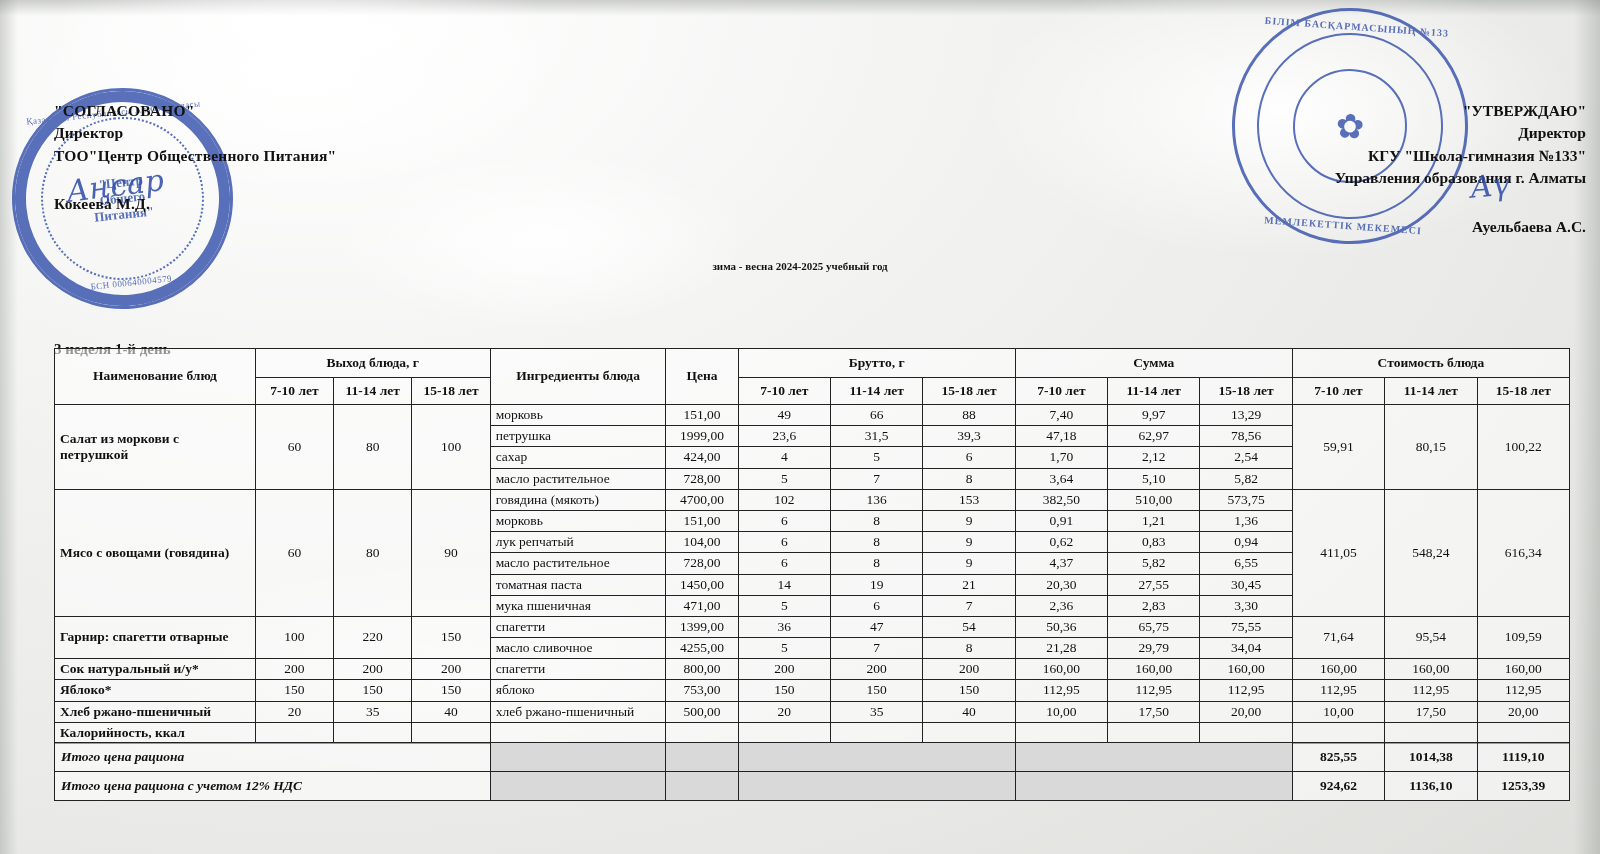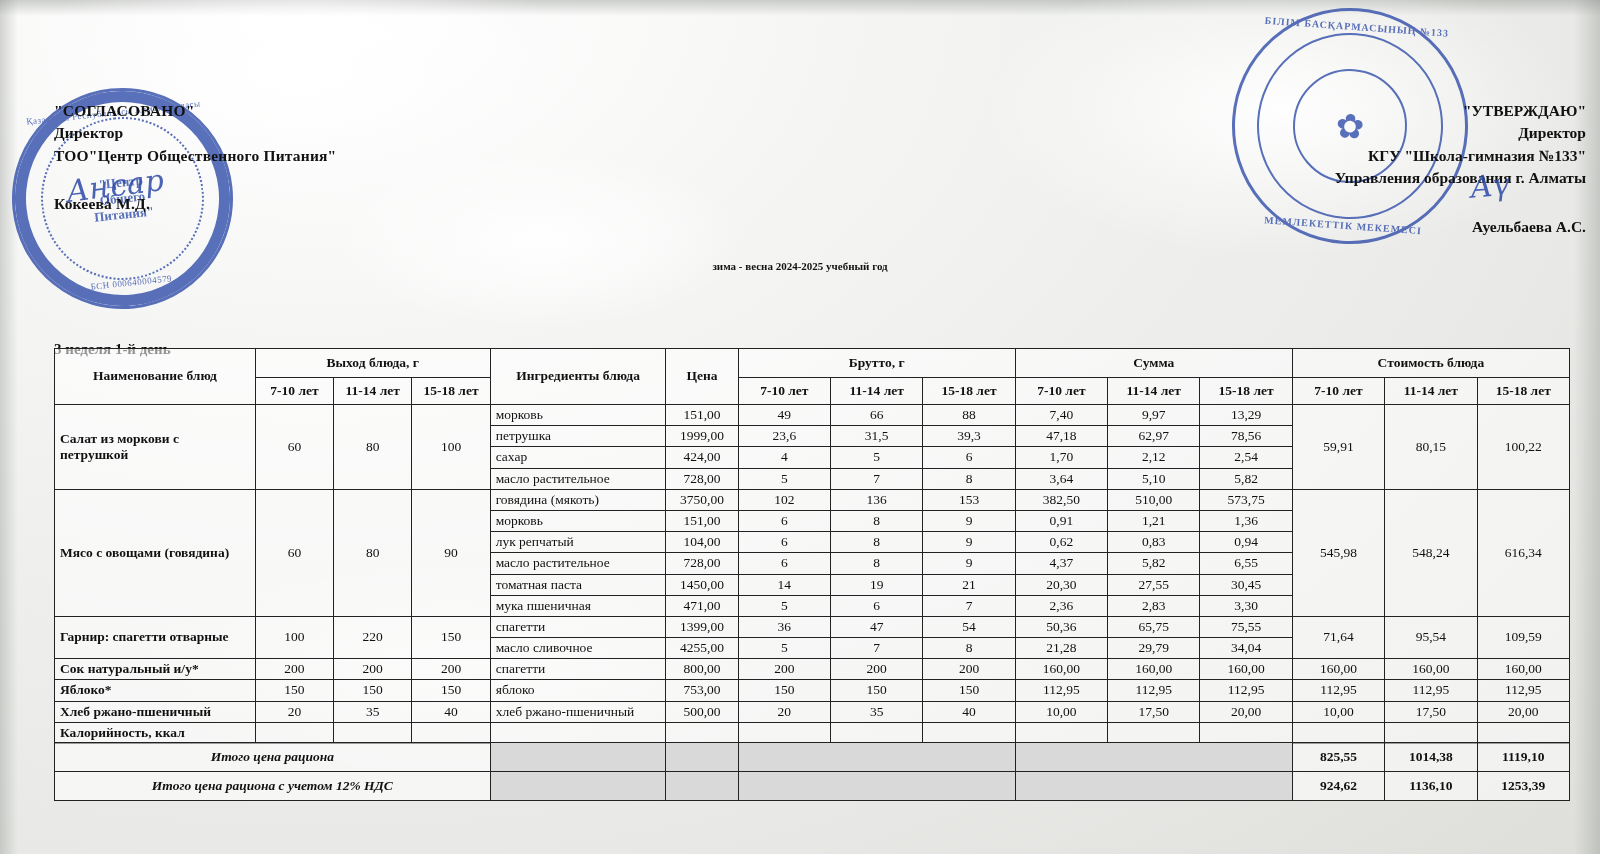--- a/index.html
+++ b/index.html
@@ -222,21 +222,21 @@
     background: rgba(255,255,255,0.55);
   }
   table.totals td {
     border: 1px solid #222;
     padding: 3px 6px;
     height: 22px;
   }
   td.tot-label {
     font-weight: bold;
     font-style: italic;
-    text-align: center;
+    text-align: left;
   }
   td.tot-val {
     text-align: center;
     font-weight: bold;
   }
   .gray { background: #d9d9d9; }
 </style>
 </head>
 <body>
 
@@ -379,28 +379,28 @@
           <td class="num">3,64</td>
           <td class="num">5,10</td>
           <td class="num">5,82</td>
         </tr>
         <tr>
           <td class="name" rowspan="6">Мясо с овощами (говядина)</td>
           <td class="num" rowspan="6">60</td>
           <td class="num" rowspan="6">80</td>
           <td class="num" rowspan="6">90</td>
           <td class="ing">говядина (мякоть)</td>
-          <td class="num">3750,00</td>
+          <td class="num">4700,00</td>
           <td class="num">102</td>
           <td class="num">136</td>
           <td class="num">153</td>
           <td class="num">382,50</td>
           <td class="num">510,00</td>
           <td class="num">573,75</td>
-          <td class="num" rowspan="6">545,98</td>
+          <td class="num" rowspan="6">411,05</td>
           <td class="num" rowspan="6">548,24</td>
           <td class="num" rowspan="6">616,34</td>
         </tr>
         <tr>
           <td class="ing">морковь</td>
           <td class="num">151,00</td>
           <td class="num">6</td>
           <td class="num">8</td>
           <td class="num">9</td>
           <td class="num">0,91</td>

